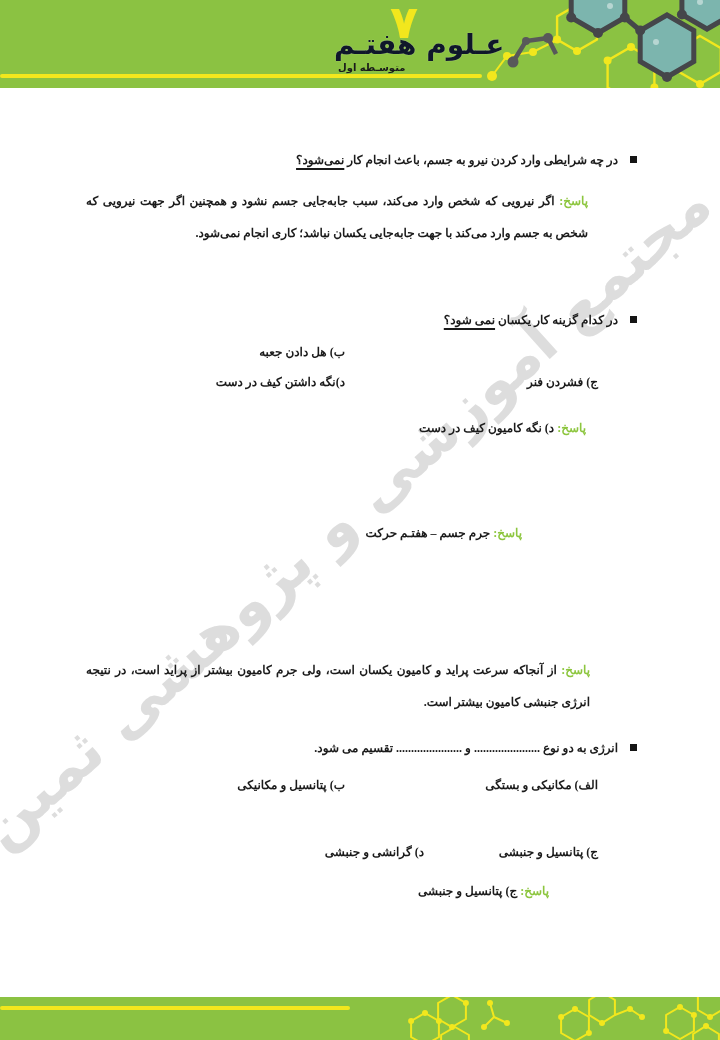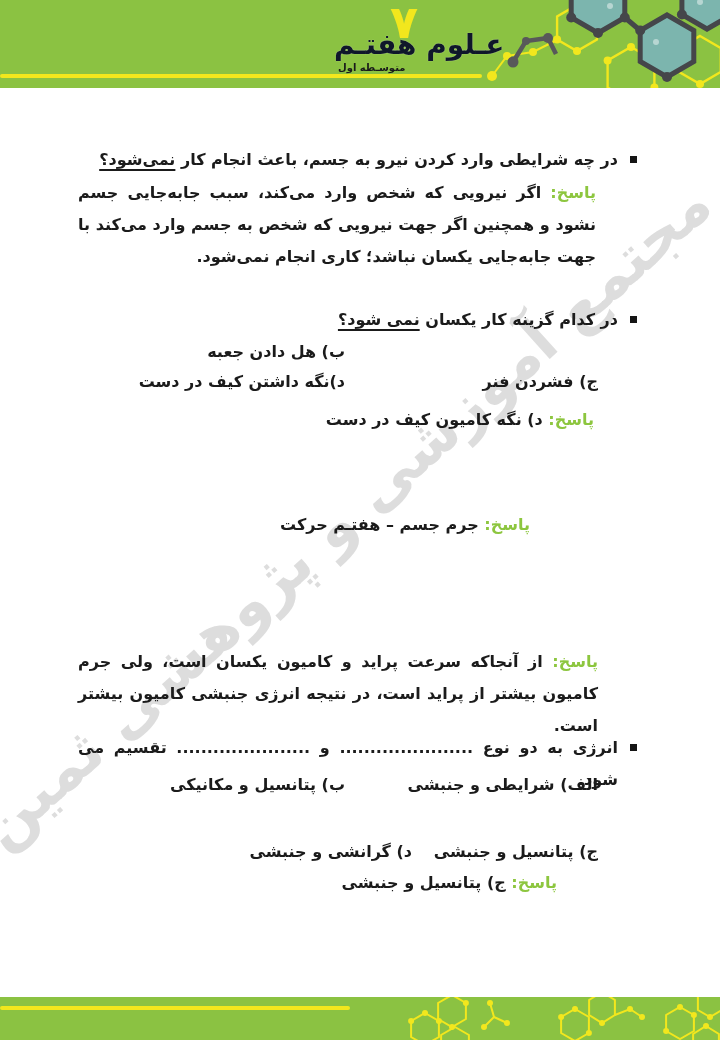--- a/index.html
+++ b/index.html
@@ -28,38 +28,38 @@
   .band-bottom svg{position:absolute;top:0;left:0;}
   
   .watermark{
     position:absolute;left:345px;top:515px;z-index:1;white-space:nowrap;direction:rtl;
     transform:translate(-50%,-50%) rotate(-42deg);
     font-size:60px;font-weight:bold;color:#c2c2c2;opacity:.55;
   }
   
   .content{
     position:absolute;left:78px;right:80px;top:0;bottom:0;direction:rtl;z-index:2;
-    font-size:16px;font-weight:bold;color:#1b1b1b;
+    font-size:12px;font-weight:bold;color:#1b1b1b;font-family:Liberation Serif, serif;
   }
   .blk{position:absolute;left:0;right:0;}
   .q-text{margin:0 22px 0 0;line-height:32px;text-align:justify;}
   .bullet{position:absolute;right:3px;top:12px;width:7px;height:7px;background:#151515;}
   .ul{text-decoration:underline;text-underline-offset:4px;text-decoration-thickness:1.5px;}
-  .ans{margin:0;line-height:32px;text-align:justify;}
+  .ans{margin:8px;line-height:32px;text-align:justify;}
   .ans-label{color:#8dc63f;}
   .ind-a1{padding-right:44px;}
   .ind-a2{padding-right:46px;}
   .ind-a3{padding-right:110px;}
   .ind-a4{padding-right:42px;}
   .ind-a5{padding-right:83px;}
   .opts{height:32px;line-height:32px;}
   .opt{position:absolute;white-space:nowrap;top:0;}
   .opt-r{right:42px;}
   .opt-l{right:295px;}
-  .opt-l2{right:228px;}
+  .opt-l2{right:216px;}
 </style>
 </head>
 <body>
 
 <div class="page">
 
   <header class="band-top">
     <svg width="720" height="88" viewBox="0 0 720 88">
 
       <rect x="0" y="74" width="482" height="4" rx="2" fill="#f2e71d"></rect>
@@ -130,21 +130,21 @@
 
     <p class="blk ans ind-a3" style="top:509px"><span class="ans-label">پاسخ:</span> <span>جرم جسم – هفتـم حرکت</span></p>
 
     <p class="blk ans ind-a4" style="top:646px"><span class="ans-label">پاسخ:</span> <span>از آنجاکه سرعت پراید و کامیون یکسان است، ولی جرم کامیون بیشتر از پراید است، در نتیجه انرژی جنبشی کامیون بیشتر است.</span></p>
 
     <div class="blk" style="top:732px">
       <span class="bullet"></span>
       <p class="q-text"><span>انرژی به دو نوع ...................... و ...................... تقسیم می شود.</span></p>
     </div>
     <div class="blk opts" style="top:769px">
-      <span class="opt opt-r">الف) شرایطی و جنبشی</span>
+      <span class="opt opt-r">الف) مکانیکی و بستگی</span>
       <span class="opt opt-l">ب) پتانسیل و مکانیکی</span>
     </div>
     <div class="blk opts" style="top:836px">
       <span class="opt opt-r">ج) پتانسیل و جنبشی</span>
       <span class="opt opt-l2" style="position:absolute;white-space:nowrap;top:0">د) گرانشی و جنبشی</span>
     </div>
     <p class="blk ans ind-a5" style="top:867px"><span class="ans-label">پاسخ:</span> <span>ج) پتانسیل و جنبشی</span></p>
 
   </main>
 

